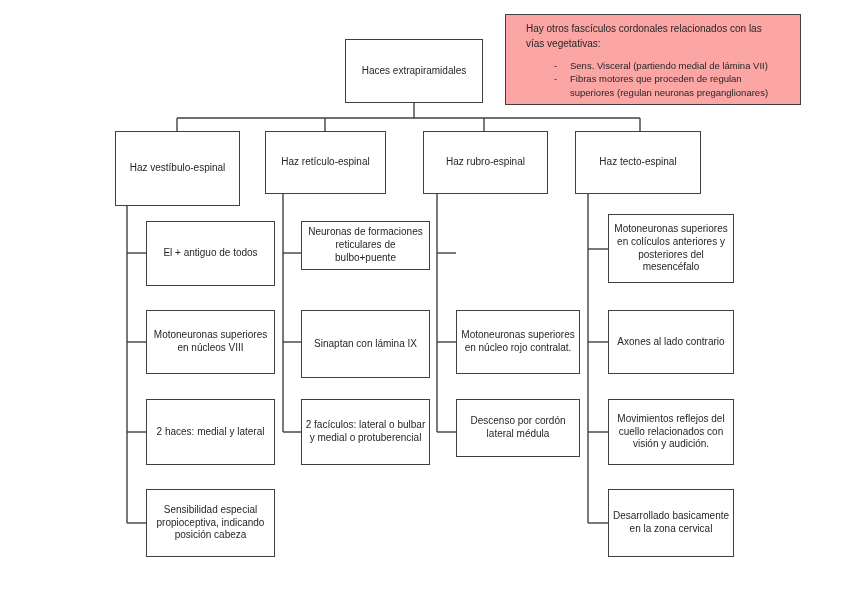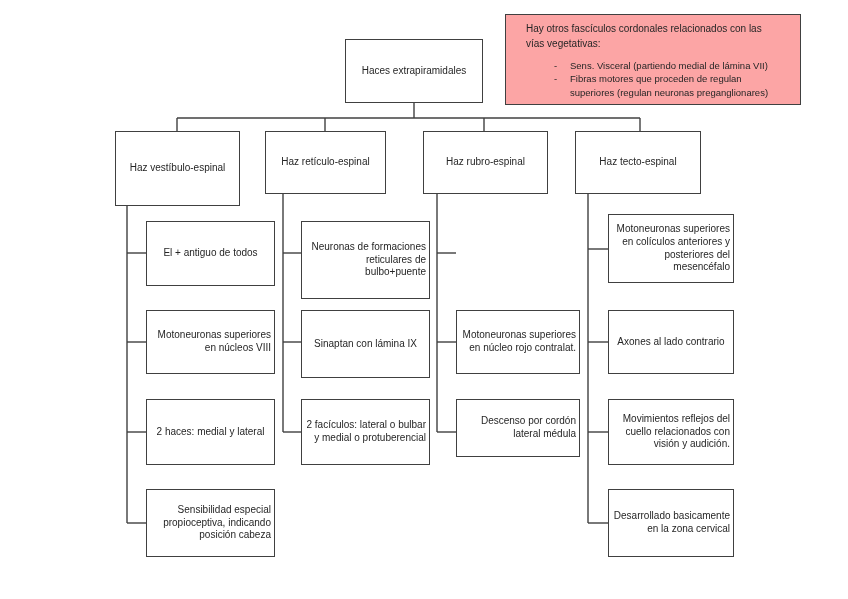--- a/index.html
+++ b/index.html
@@ -13,21 +13,21 @@
   .connectors{position:absolute;left:0;top:0;z-index:0;}
   .box{
     position:absolute;
     box-sizing:border-box;
     background:#ffffff;
     border:1.5px solid #404040;
     color:#262626;
     display:flex;
     align-items:center;
     justify-content:center;
-    text-align:right;
+    text-align:center;
     font-size:10px;
     line-height:1.28;
     padding:2px 3px;
     z-index:1;
   }
   .note{
     position:absolute;
     box-sizing:border-box;
     background:#fca5a5;
     border:1.5px solid #404040;
@@ -124,21 +124,21 @@
   <div class="box" style="left:146px;top:310px;width:129px;height:64px">
     <span>Motoneuronas superiores en núcleos VIII</span>
   </div>
   <div class="box" style="left:146px;top:399px;width:129px;height:66px">
     <span>2 haces: medial y lateral</span>
   </div>
   <div class="box" style="left:146px;top:489px;width:129px;height:68px">
     <span>Sensibilidad especial propioceptiva, indicando posición cabeza</span>
   </div>
 
-  <div class="box" style="left:301px;top:221px;width:129px;height:78px">
+  <div class="box" style="left:301px;top:221px;width:129px;height:49px">
     <span>Neuronas de formaciones reticulares de bulbo+puente</span>
   </div>
   <div class="box" style="left:301px;top:310px;width:129px;height:68px">
     <span>Sinaptan con lámina IX</span>
   </div>
   <div class="box" style="left:301px;top:399px;width:129px;height:66px">
     <span>2 facículos: lateral o bulbar y medial o protuberencial</span>
   </div>
 
   <div class="box" style="left:456px;top:310px;width:124px;height:64px">

